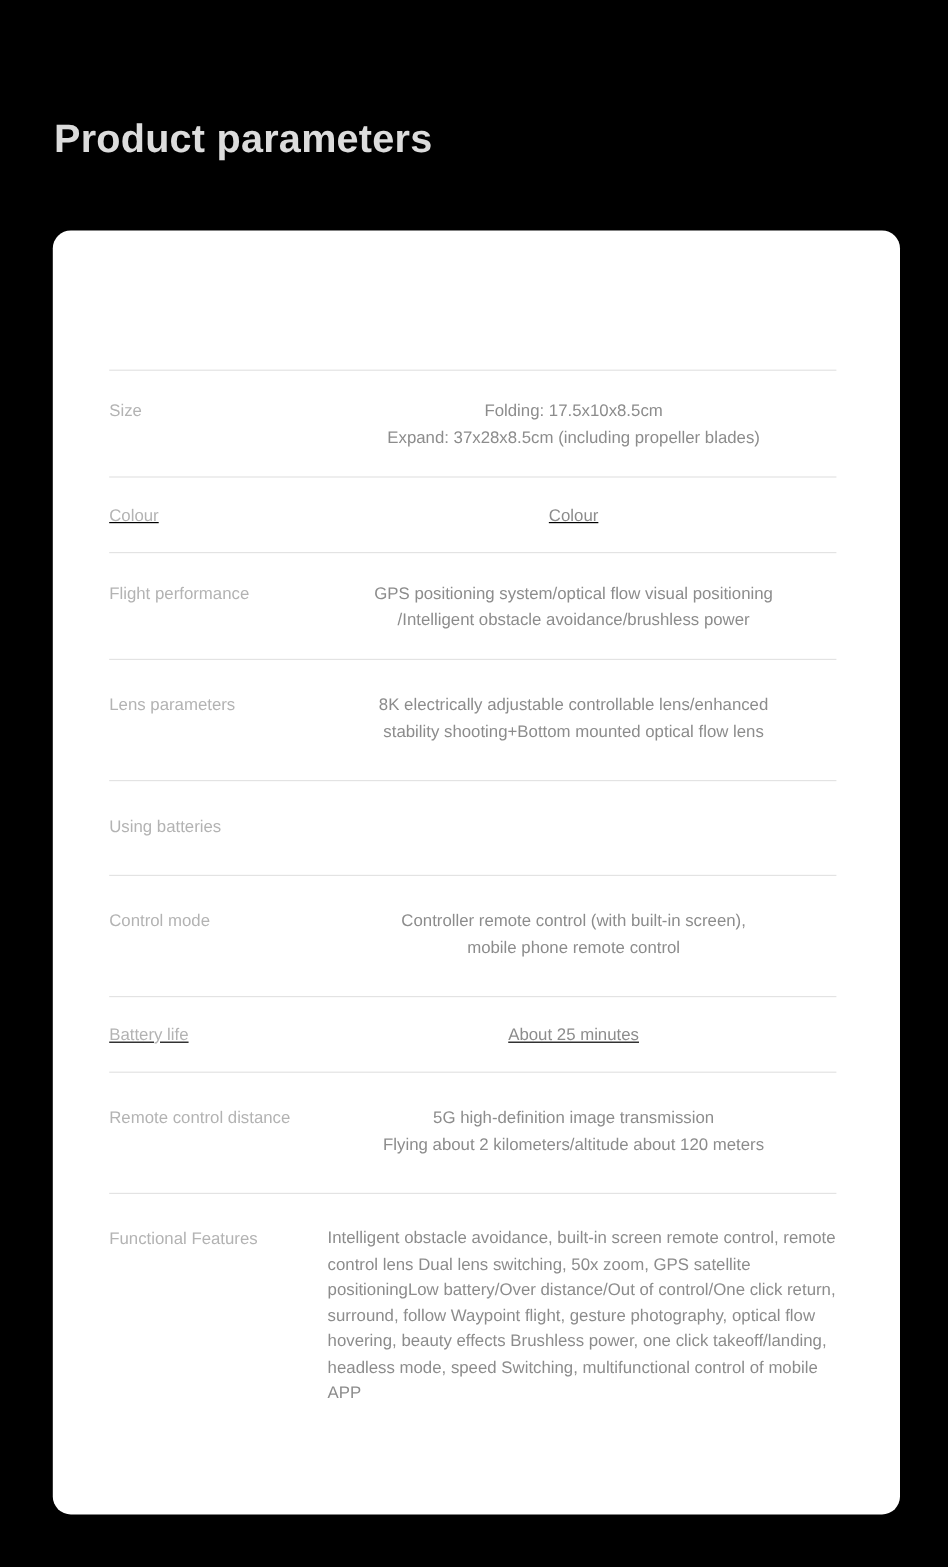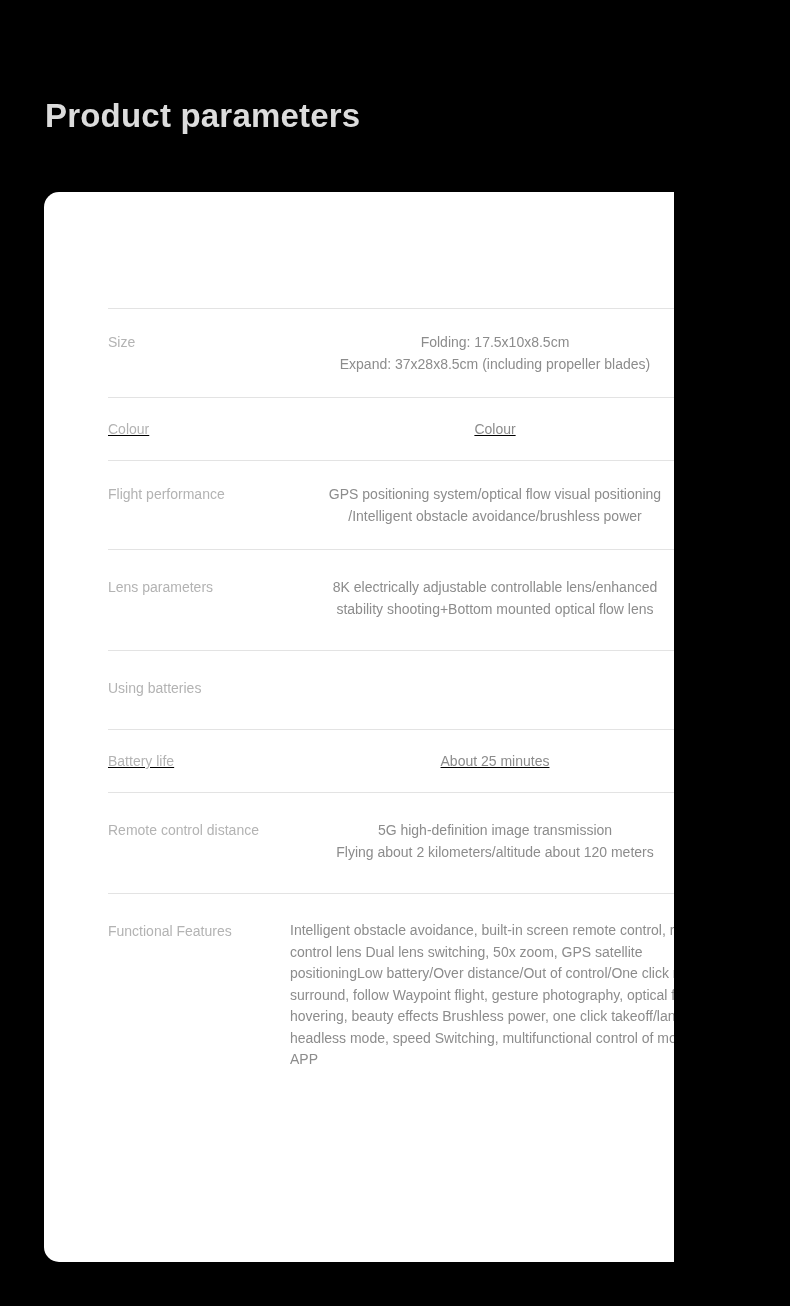--- a/index.html
+++ b/index.html
@@ -2,21 +2,21 @@
 <html><head>
 <meta charset="utf-8">
 <style>
   * { margin:0; padding:0; box-sizing:border-box; }
   html, body {
     width:790px; height:1306px;
     background:#000000;
     font-family:"Liberation Sans", sans-serif;
     -webkit-font-smoothing:antialiased;
   }
-  .page { position:relative; width:674px; height:1306px; overflow:hidden;padding-left:28px; }
+  .page { position:relative; width:790px; height:1306px; overflow:hidden;padding-left:28px; }
 
   .page-title {
     position:absolute;
     left:45px; top:95px;
     font-size:33px;
     font-weight:bold;
     color:#dcdcdc;
     letter-spacing:0.2px;
     line-height:42px;
     white-space:nowrap;
@@ -26,21 +26,21 @@
     position:absolute;
     left:44px; top:192px;
     width:706px; height:1070px;
     background:#ffffff;
     border-radius:15px;
     overflow:hidden;
   }
 
   .spec-table {
     position:absolute;
-    left:64px; top:116px;
+    left:47px; top:116px;
     width:606px;
   }
 
   .spec-row {
     position:relative;
     display:flex;
     align-items:flex-start;
     border-top:1px solid #e3e3e3;
     padding-top:22px;
     padding-bottom:22px;
@@ -107,20 +107,25 @@
       <div class="spec-row row-tall">
         <div class="spec-label">Lens parameters</div>
         <div class="spec-value">8K electrically adjustable controllable lens/enhanced
 stability shooting+Bottom mounted optical flow lens</div>
       </div>
 
       <div class="spec-row row-tall">
         <div class="spec-label">Using batteries</div>
       </div>
 
+      <div class="spec-row row-tall">
+        <div class="spec-label">Control mode</div>
+        <div class="spec-value">Controller remote control (with built-in screen),
+mobile phone remote control</div>
+      </div>
 
       <div class="spec-row row-short">
         <div class="spec-label">Battery life</div>
         <div class="spec-value">About 25 minutes</div>
       </div>
 
       <div class="spec-row row-tall">
         <div class="spec-label">Remote control distance</div>
         <div class="spec-value">5G high-definition image transmission
 Flying about 2 kilometers/altitude about 120 meters</div>

